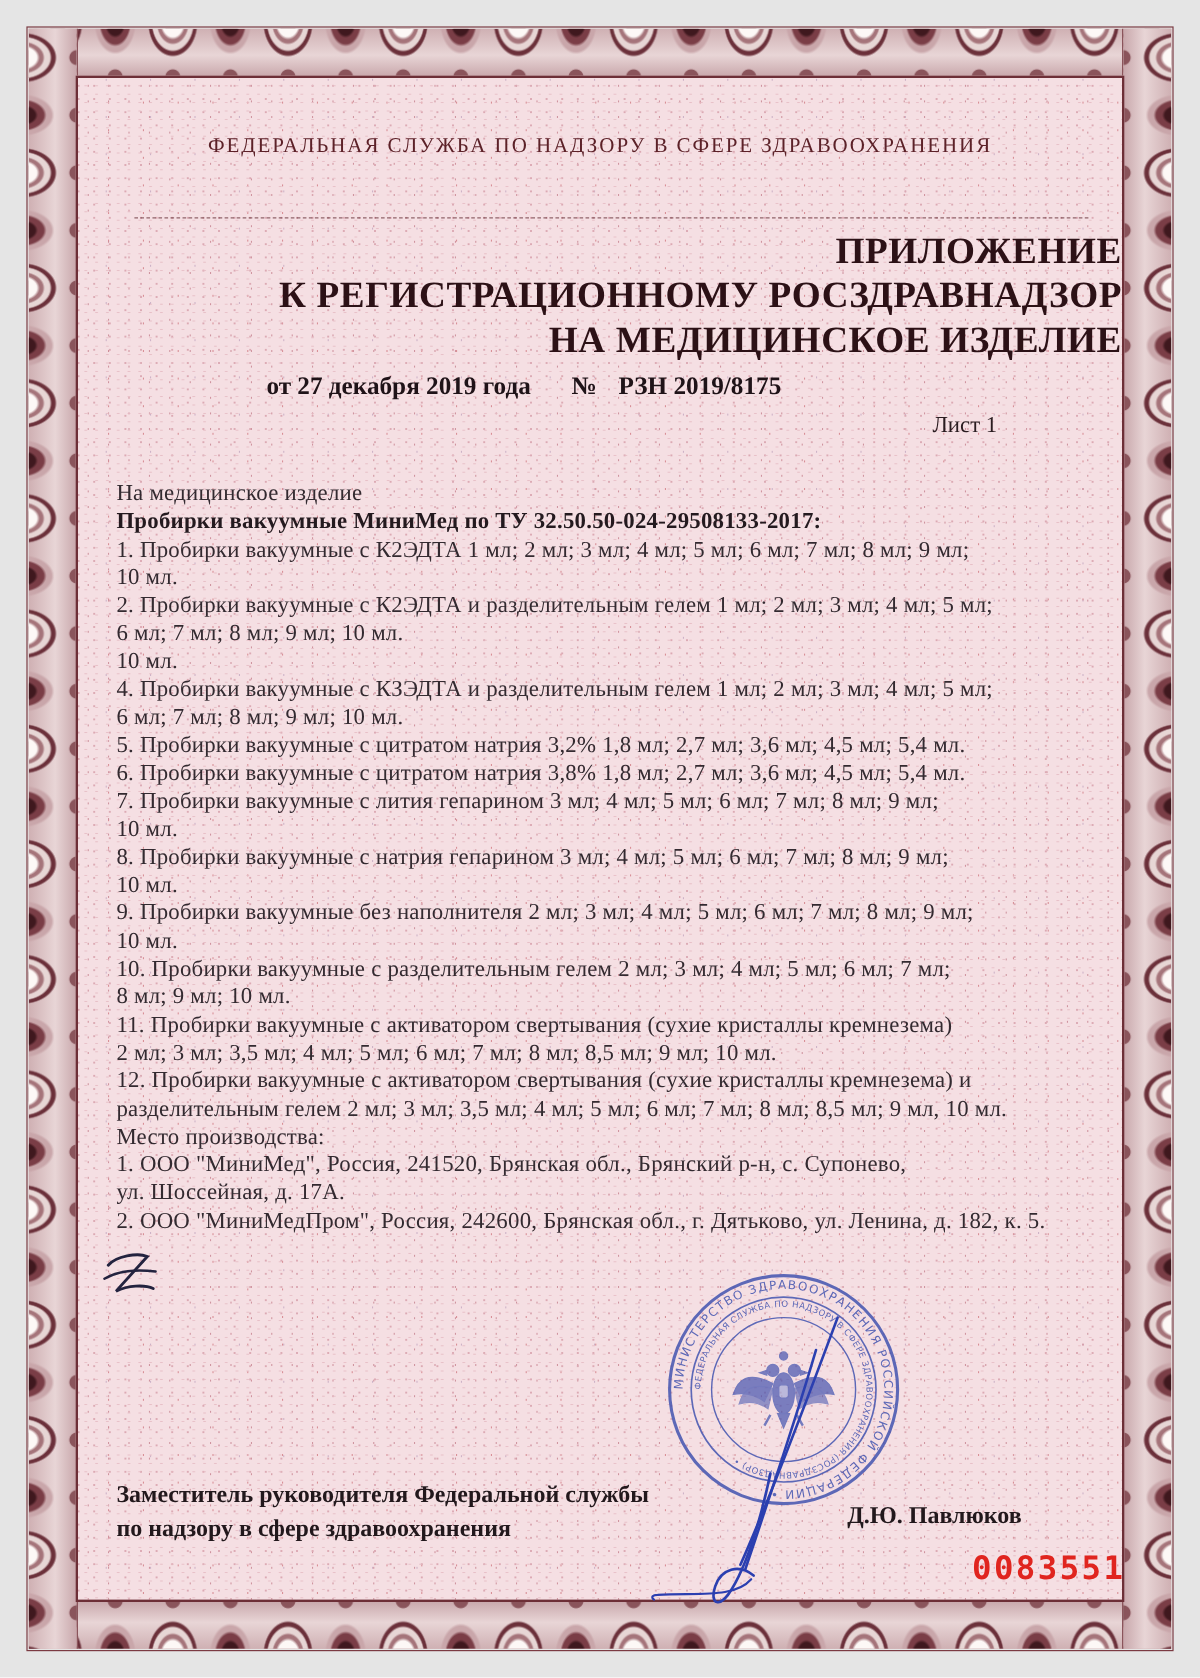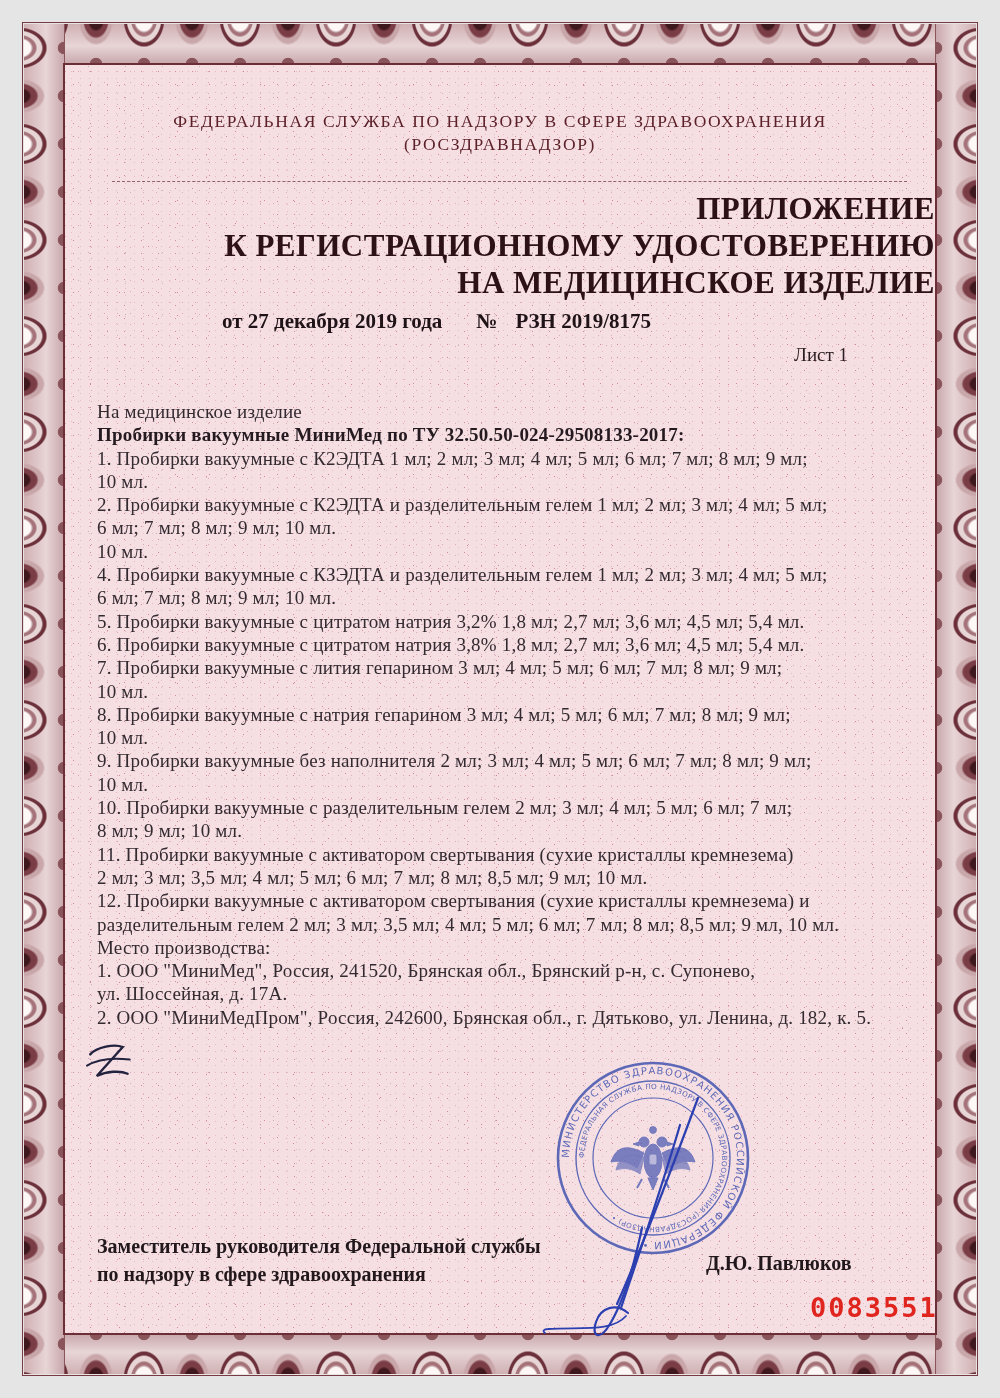--- a/index.html
+++ b/index.html
@@ -80,21 +80,21 @@
     position:absolute;left:65px;right:65px;top:190px;text-align:right;
     color:#2c1116;font-weight:700;font-size:31px;line-height:37px;letter-spacing:0.5px;
   }
   .date-row{
     position:absolute;left:222px;top:309px;
     color:#1f1318;font-weight:700;font-size:21px;white-space:nowrap;
   }
   .date-row .numlabel{margin-left:34px;}
   .date-row .numvalue{margin-left:18px;text-align:right;}
   .sheet{
-    position:absolute;left:794px;top:344px;color:#2a1c20;font-size:19px;
+    position:absolute;left:777px;top:344px;color:#2a1c20;font-size:19px;
   }
   .body-text{
     position:absolute;left:97px;top:400px;width:840px;
     color:#332a30;font-size:19px;line-height:23.3px;letter-spacing:0.2px;white-space:nowrap;
   }
   .body-text .bold{font-weight:700;color:#241a1f;}
   .footer-position{
     position:absolute;left:97px;top:1232px;
     color:#22181c;font-weight:700;font-size:20px;line-height:28px;
   }
@@ -120,28 +120,27 @@
     <div class="band band-top"></div>
     <div class="band band-bottom"></div>
     <div class="band band-left"></div>
     <div class="band band-right"></div>
   </div>
 
   <div class="inner"></div>
 
   <div class="agency">
     <div>ФЕДЕРАЛЬНАЯ СЛУЖБА ПО НАДЗОРУ В СФЕРЕ ЗДРАВООХРАНЕНИЯ</div>
-    <div>(РОСЗДРАВНАДЗОР)</div>
   </div>
 
   <div class="dashed-rule"></div>
 
   <div class="main-title">
     <div>ПРИЛОЖЕНИЕ</div>
-    <div>К РЕГИСТРАЦИОННОМУ УДОСТОВЕРЕНИЮ</div>
+    <div>К РЕГИСТРАЦИОННОМУ РОСЗДРАВНАДЗОР</div>
     <div>НА МЕДИЦИНСКОЕ ИЗДЕЛИЕ</div>
   </div>
 
   <div class="date-row">
     <span>от 27 декабря 2019 года</span><span class="numlabel">№</span><span class="numvalue">РЗН 2019/8175</span>
   </div>
 
   <div class="sheet">Лист 1</div>
 
   <div class="body-text">

